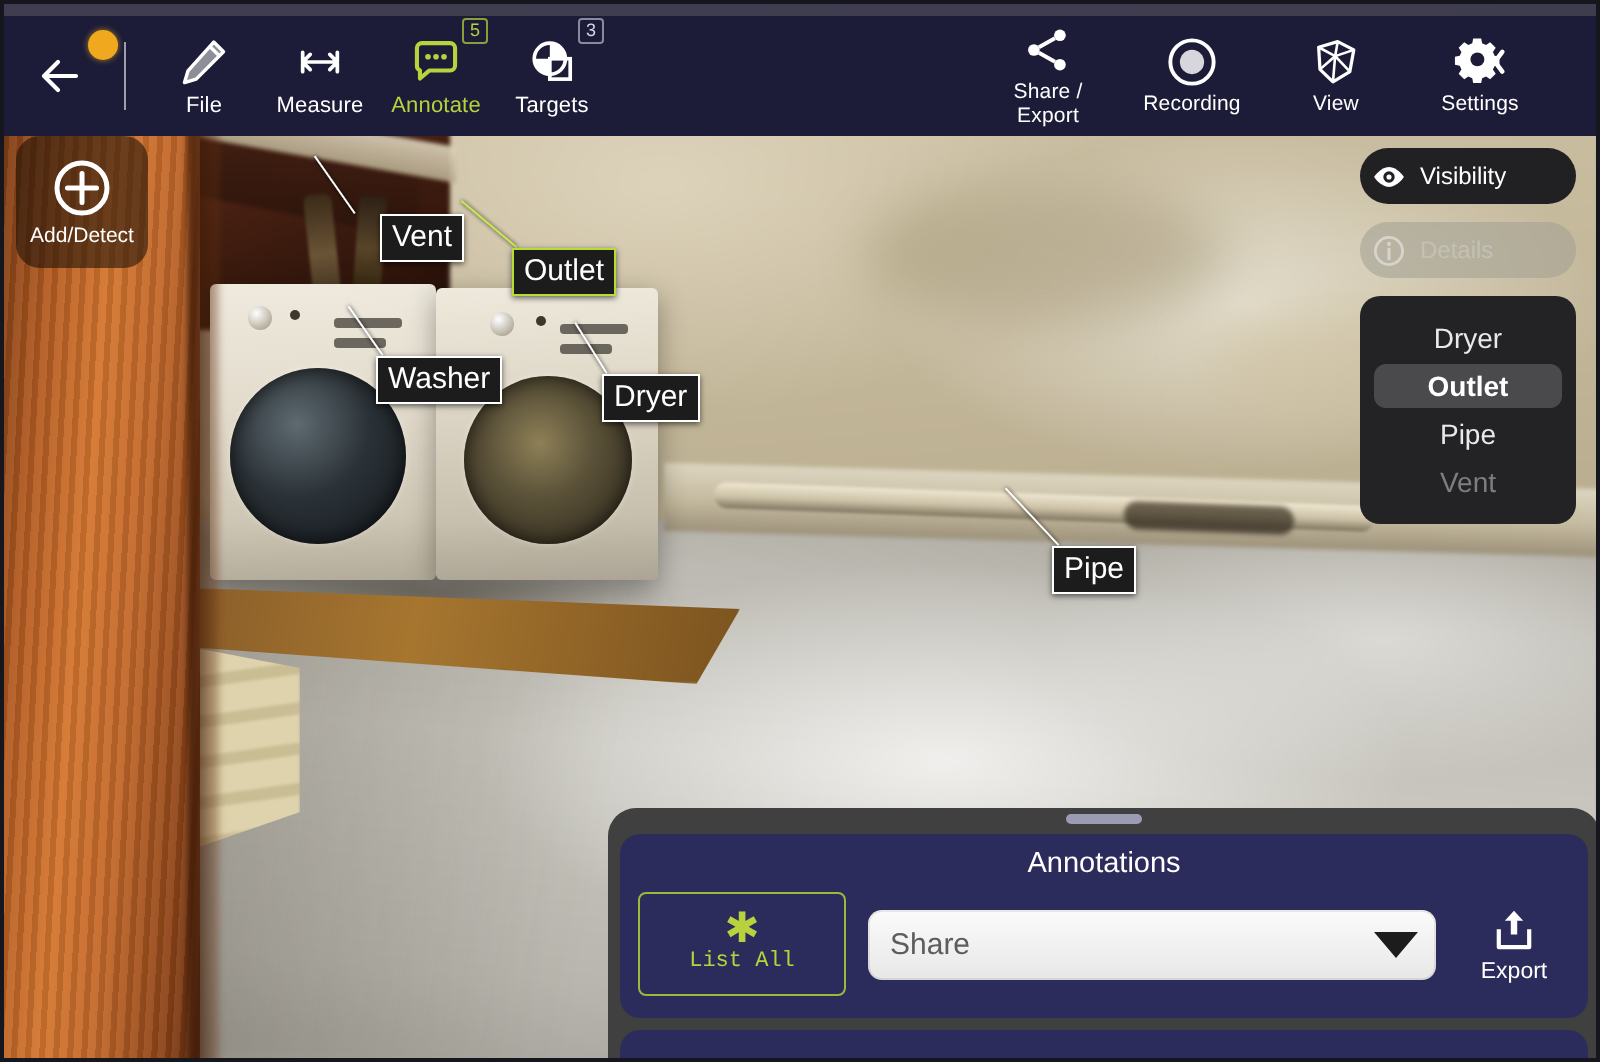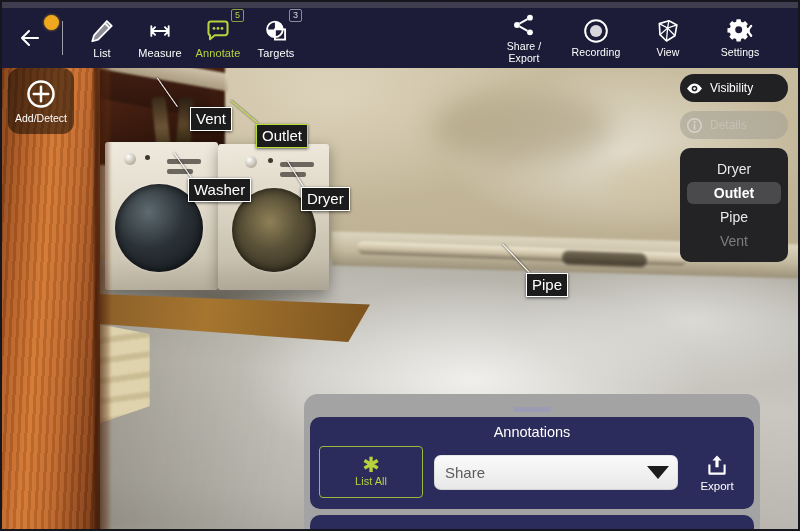--- a/index.html
+++ b/index.html
@@ -247,37 +247,37 @@
   }
   .obj{
     text-align:center; font-size:14px; color:#e9e9ea;
     padding:3px 0; border-radius:6px; cursor:pointer;
   }
   .obj.selected{ background:#4a4a4d; color:#fff; font-weight:bold; }
   .obj.dim{ color:#7e7e82; }
 
   
   .bottom{
-    position:absolute; left:302px; bottom:-2px; width:456px;
-    background:#a3a3a3; border-radius:14px 14px 0 0;
-    padding:10px 6px 0 6px; z-index:35;
+    position:absolute; left:302px; bottom:-2px; width:496px;
+    background:#404040; border-radius:14px 14px 0 0;
+    padding:0 6px 0 6px; z-index:35;
   }
   .grabber{ width:38px; height:5px; border-radius:3px; background:#9b9bb4; margin:3px auto 5px auto; cursor:grab;}
   .card{
     background:#2c2c5c; border-radius:10px; padding:7px 9px 11px 9px;
   }
   .card-title{ text-align:center; color:#fff; font-size:14.5px; margin-bottom:6px; }
   .card-row{ display:flex; align-items:center; gap:11px; }
   .list-all{
     width:104px; height:52px; border:1.4px solid #9aba3c; border-radius:4px;
     display:flex; flex-direction:column; align-items:center; justify-content:center; gap:2px;
     cursor:pointer;
   }
   .list-all .star{ font-size:21px; color:#b7d23c; line-height:.8; }
-  .list-all .lbl{ font-size:11px; color:#b7d23c; }
+  .list-all .lbl{ font-size:11px; color:#b7d23c;font-family:Liberation Mono, monospace; }
   .filter-select{
     flex:1 1 auto; height:35px; border-radius:7px;
     background:linear-gradient(180deg,#fbfbfb,#e7e7e7);
     display:flex; align-items:center; justify-content:space-between;
     padding:0 9px 0 11px; cursor:pointer;
     box-shadow:inset 0 0 0 1px rgba(0,0,0,.08);
   }
   .filter-select .val{ font-size:15px; color:#5d5d5d; }
   .caret{ width:0;height:0;border-left:11px solid transparent;border-right:11px solid transparent;border-top:13px solid #1c1c1c;}
   .export-btn{
@@ -374,21 +374,21 @@
 
     <div class="tools">
 
 
 
       <div class="tool">
         <svg class="ico" viewBox="0 0 24 24">
           <path d="M16.5 2.8 L21 7.3 L8.4 19.9 L3 21.5 L4.6 16.1 Z" fill="#8e8e98" stroke="#fff" stroke-width="1.6" stroke-linejoin="round"></path>
           <path d="M14.6 4.7 L18.8 8.9" fill="none" stroke="#fff" stroke-width="1.6"></path>
         </svg>
-        <span class="lbl">List</span>
+        <span class="lbl">File</span>
       </div>
 
       <div class="tool">
         <svg class="ico" viewBox="0 0 24 24">
           <path d="M4 12 H20 M4 7.5 V16.5 M20 7.5 V16.5 M7.5 8.5 L4 12 L7.5 15.5 M16.5 8.5 L20 12 L16.5 15.5" fill="none" stroke="#fff" stroke-width="1.7" stroke-linecap="round" stroke-linejoin="round"></path>
         </svg>
         <span class="lbl">Measure</span>
       </div>
 
       <div class="tool active">

